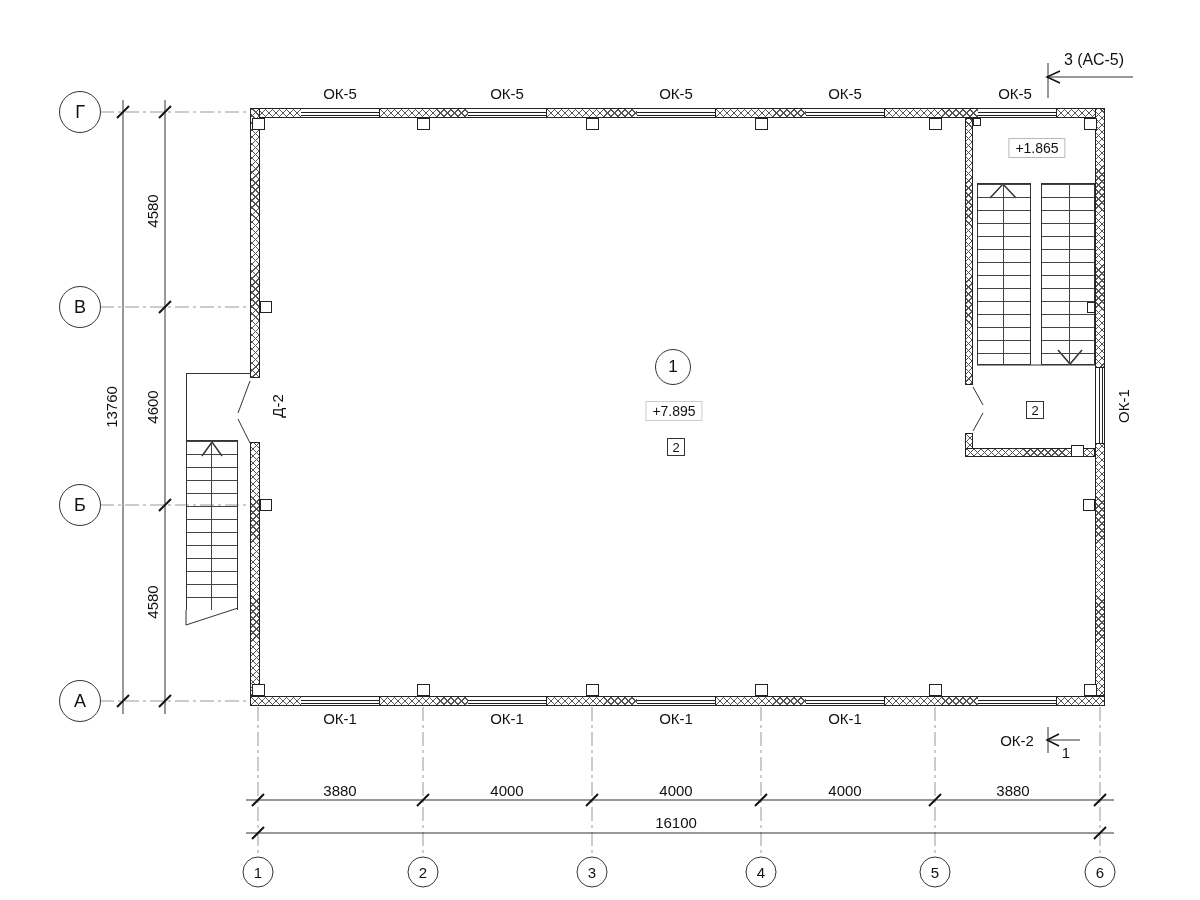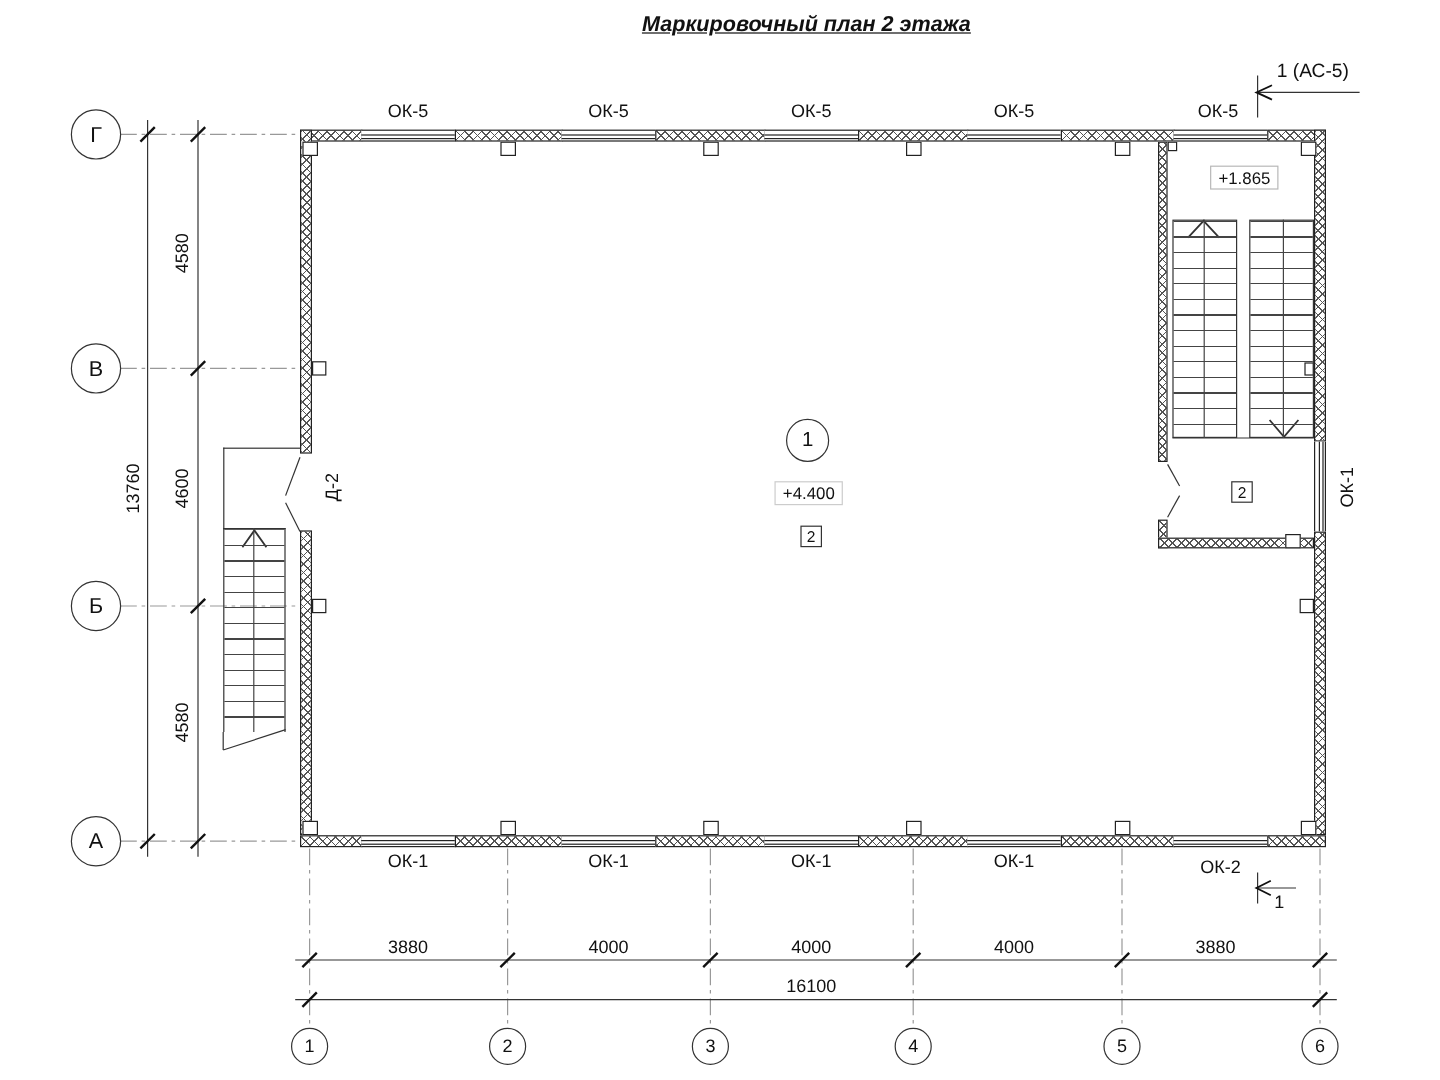--- a/index.html
+++ b/index.html
@@ -38,21 +38,20 @@
   .cl{position:absolute;width:1px;background:#444;}
   .title{position:absolute;left:672px;top:10px;transform:translateX(-50%);font-size:18px;
      font-weight:bold;font-style:italic;text-decoration:underline;white-space:nowrap;}
   .seclbl{position:absolute;transform:translate(-50%,-50%);font-size:16px;white-space:nowrap;}
 </style>
 </head>
 <body>
 
 <div class="cv">
 
-  <div class="title">Маркировочный план 2 этажа</div>
 
   <svg class="abs" style="left:0;top:0" width="1200" height="900">
     <g stroke="#999" stroke-width="1" stroke-dasharray="14 4 3 4">
       <line x1="100" y1="112" x2="252" y2="112"></line>
       <line x1="100" y1="307" x2="252" y2="307"></line>
       <line x1="100" y1="505" x2="260" y2="505"></line>
       <line x1="100" y1="701" x2="252" y2="701"></line>
       <line x1="258" y1="707" x2="258" y2="856"></line>
       <line x1="423" y1="707" x2="423" y2="856"></line>
       <line x1="592" y1="707" x2="592" y2="856"></line>
@@ -216,37 +215,37 @@
   <div class="cl" style="left:1069px;top:183px;height:182px"></div>
 
   <div class="abs" style="left:186px;top:373px;width:64px;height:67px;border-top:1px solid #333;border-left:1px solid #333"></div>
   <div class="fl" style="left:186px;top:440px;width:52px;height:170px;border-bottom:none"></div>
   <div class="cl" style="left:211px;top:440px;height:170px"></div>
 
   <div class="box" style="left:1037px;top:148px">+1.865</div>
   <div class="roomc" style="left:673px;top:367px">
       <span>1</span>
     </div>
-  <div class="box" style="left:674px;top:411px;border-color:#cccccc">+4.400</div>
+  <div class="box" style="left:674px;top:411px;border-color:#cccccc">+7.895</div>
   <div class="sq" style="left:676px;top:447px">
       <span>2</span>
     </div>
   <div class="sq" style="left:1035px;top:410px">
       <span>2</span>
     </div>
 
   <div class="lbl" style="left:340px;top:93px">ОК-5</div>
   <div class="lbl" style="left:507px;top:93px">ОК-5</div>
   <div class="lbl" style="left:676px;top:93px">ОК-5</div>
   <div class="lbl" style="left:845px;top:93px">ОК-5</div>
   <div class="lbl" style="left:1015px;top:93px">ОК-5</div>
   <div class="lbl" style="left:340px;top:718px">ОК-1</div>
   <div class="lbl" style="left:507px;top:718px">ОК-1</div>
   <div class="lbl" style="left:676px;top:718px">ОК-1</div>
   <div class="lbl" style="left:845px;top:718px">ОК-1</div>
-  <div class="lbl" style="left:1017px;top:723px">ОК-2</div>
+  <div class="lbl" style="left:1017px;top:740px">ОК-2</div>
   <div class="lbl rot" style="left:1123px;top:406px">ОК-1</div>
   <div class="lbl rot" style="left:277px;top:406px">Д-2</div>
 
-  <div class="seclbl" style="left:1094px;top:60px">1 (АС-5)</div>
+  <div class="seclbl" style="left:1094px;top:60px">3 (АС-5)</div>
   <div class="seclbl" style="left:1066px;top:752px;font-size:15px">1</div>
 
 </div>
 
 </body></html>

